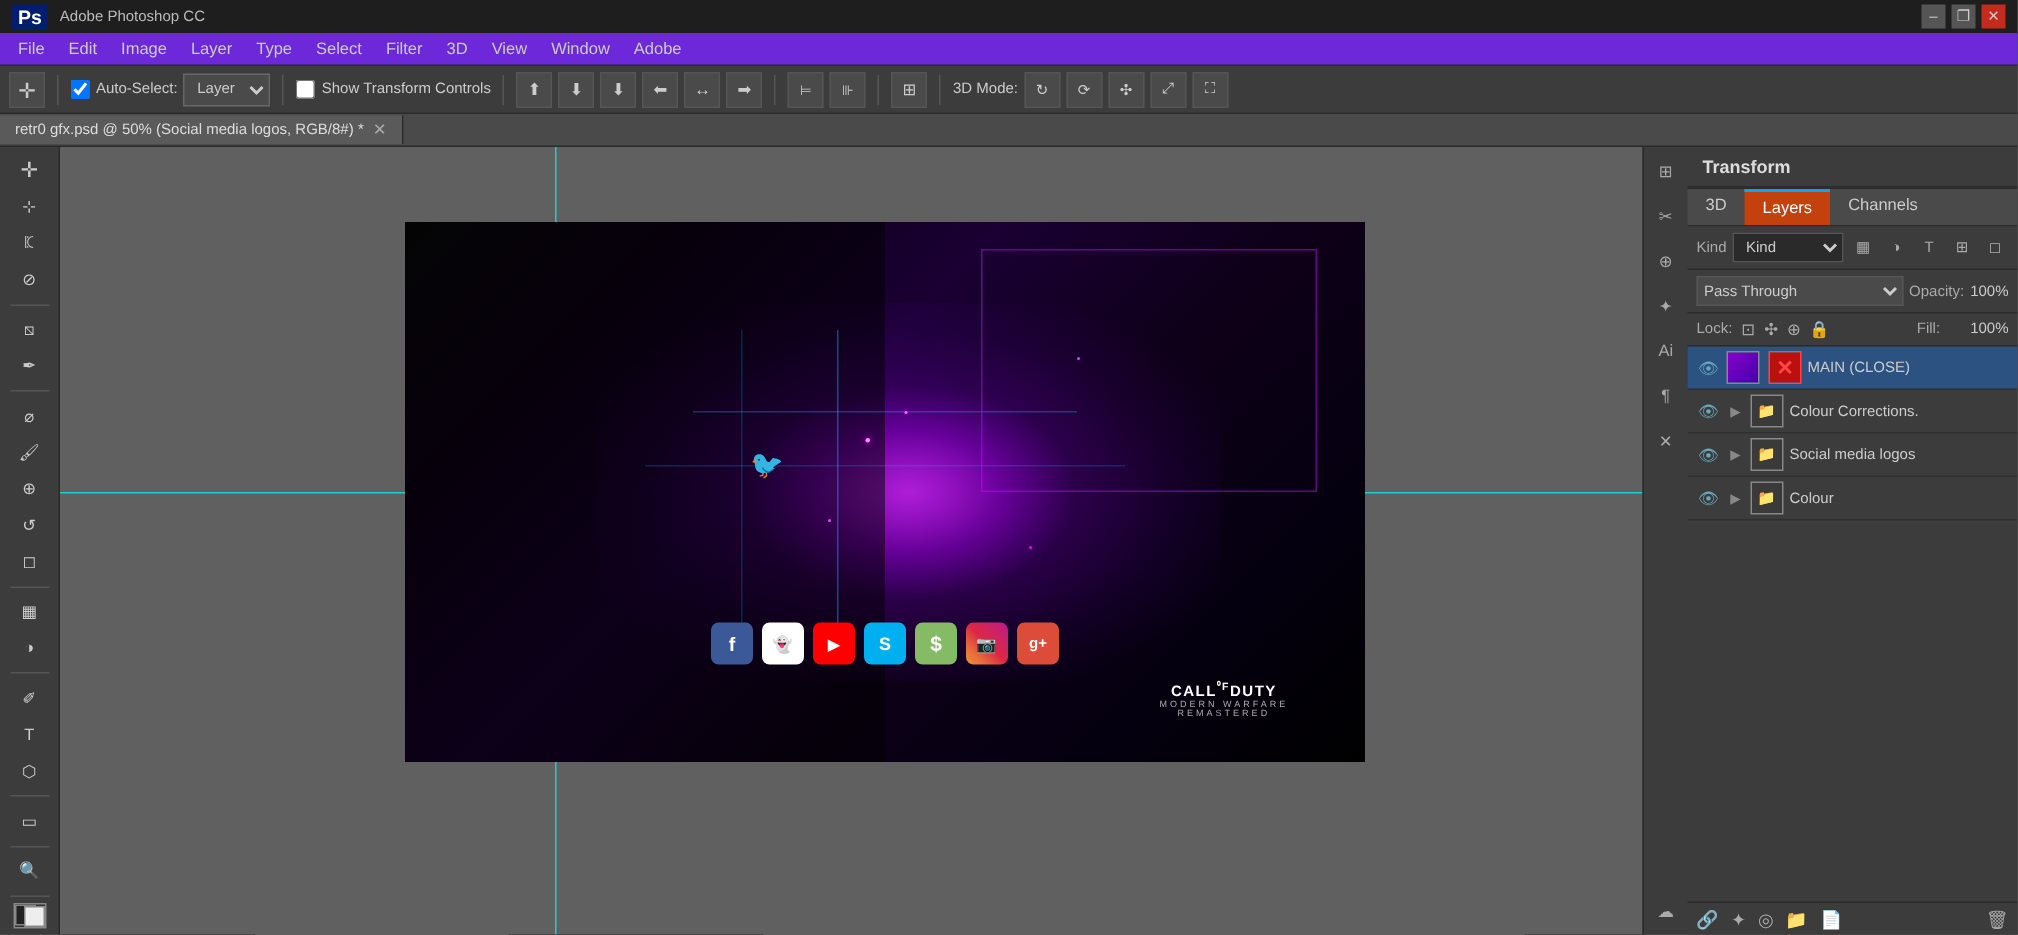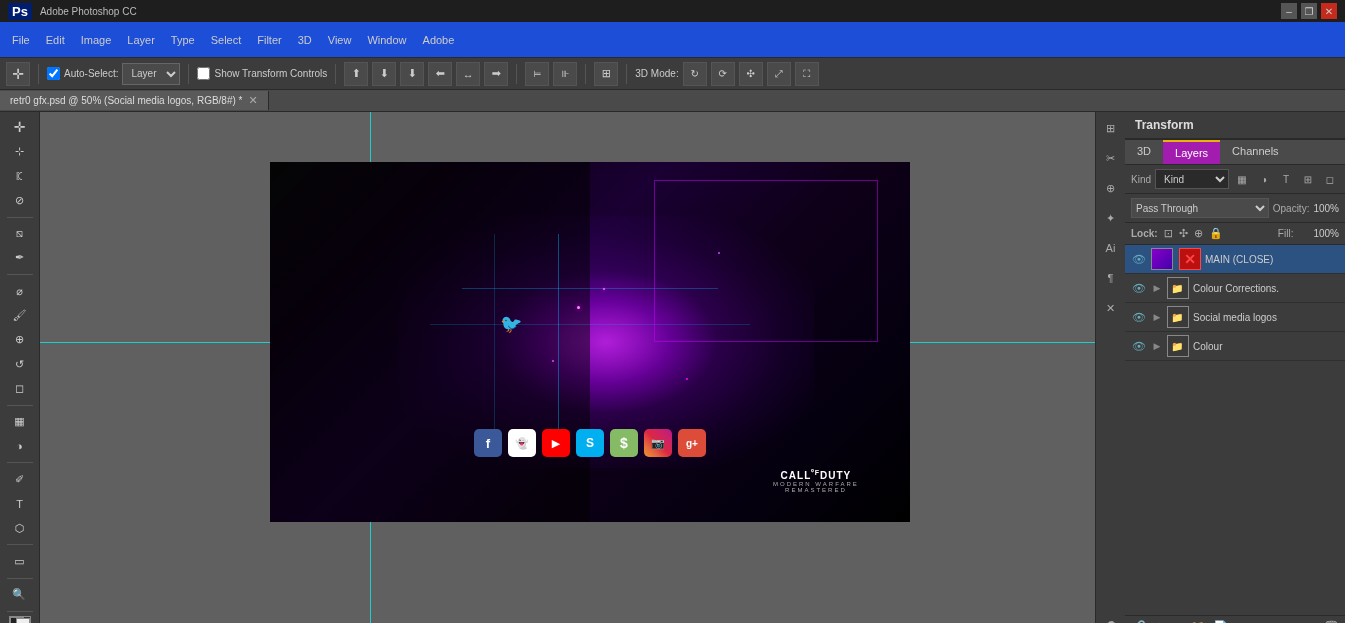--- a/index.html
+++ b/index.html
@@ -6,21 +6,21 @@
     body { width: 1345px; height: 623px; background: #3c3c3c; font-family: Arial, sans-serif; font-size: 11px; color: #ccc; overflow: hidden; }
 
     
     .title-bar { height: 22px; background: #1e1e1e; display: flex; align-items: center; justify-content: space-between; padding: 0 8px; }
     .title-bar-left { display: flex; align-items: center; gap: 8px; }
     .ps-logo { color: #fff; font-weight: bold; font-size: 13px; background: #001d6e; padding: 1px 4px; }
     .title-bar-controls { display: flex; gap: 4px; }
     .title-btn { width: 16px; height: 16px; background: #555; border: none; color: #ccc; font-size: 10px; cursor: pointer; display: flex; align-items: center; justify-content: center; }
 
     
-    .menu-bar { height: 36px; background: #1d4ed8; display: flex; align-items: center; padding: 0 4px; border-bottom: 1px solid #2a2a2a; }
+    .menu-bar { height: 22px; background: #6d28d9; display: flex; align-items: center; padding: 0 4px; border-bottom: 1px solid #2a2a2a; }
     .menu-item { padding: 2px 8px; color: #ccc; font-size: 11px; cursor: pointer; }
 
     
     .toolbar { height: 32px; background: #3c3c3c; display: flex; align-items: center; padding: 0 6px; gap: 4px; border-bottom: 1px solid #2a2a2a; }
     .toolbar-sep { width: 1px; height: 20px; background: #555; margin: 0 4px; }
     .toolbar-select { height: 22px; background: #4a4a4a; border: 1px solid #666; color: #ccc; font-size: 10px; padding: 0 4px; }
     .toolbar-label { font-size: 10px; color: #ccc; }
     .toolbar-icon-btn { width: 24px; height: 24px; background: #4a4a4a; border: 1px solid #555; display: flex; align-items: center; justify-content: center; cursor: pointer; font-size: 11px; color: #ccc; }
 
     
@@ -43,31 +43,31 @@
     .canvas-image-content { width: 100%; height: 100%; position: relative; background: linear-gradient(135deg, #0d0d0d 0%, #1a0a2e 30%, #2d0a4a 50%, #1a0a2e 70%, #0d0d0d 100%); }
     .canvas-text { position: absolute; top: 50%; left: 50%; transform: translate(-50%, -60%); color: #cc44ff; font-size: 28px; font-weight: bold; font-family: 'Courier New', monospace; text-shadow: 0 0 10px #ff00ff, 0 0 20px #aa00ff; letter-spacing: 3px; white-space: nowrap; }
     .s-icon { width: 28px; height: 28px; border-radius: 5px; display: flex; align-items: center; justify-content: center; font-size: 14px; cursor: pointer; }
     .s-icon-fb { background: #3b5998; }
     .guide-v { position: absolute; top: 0; left: 330px; width: 1px; height: 100%; background: cyan; opacity: 0.7; }
     .panel-icon { width: 24px; height: 24px; display: flex; align-items: center; justify-content: center; cursor: pointer; color: #aaa; font-size: 13px; }
     .panel-header { padding: 6px 10px; background: #3c3c3c; border-bottom: 1px solid #2a2a2a; font-size: 12px; color: #ddd; font-weight: bold; }
     .panel-content { padding: 10px; color: #aaa; font-size: 11px; }
     .layers-tabs { display: flex; background: #4a4a4a; border-bottom: 1px solid #2a2a2a; }
     .layers-tab { padding: 5px 12px; font-size: 11px; cursor: pointer; color: #ccc; }
-    .layers-tab.active { background: #a21caf; color: #fff; border-top: 2px solid #eab308; }
+    .layers-tab.active { background: #c2410c; color: #fff; border-top: 2px solid #0ea5e9; }
     .layers-toolbar { display: flex; align-items: center; padding: 4px 6px; gap: 4px; border-bottom: 1px solid #2a2a2a; background: #3c3c3c; }
     .lt-search { flex: 1; height: 20px; background: #2a2a2a; border: 1px solid #555; color: #ccc; padding: 0 4px; font-size: 10px; }
     .lt-icon { width: 18px; height: 18px; display: flex; align-items: center; justify-content: center; cursor: pointer; color: #aaa; font-size: 10px; }
     .blend-row { display: flex; align-items: center; padding: 4px 6px; gap: 4px; border-bottom: 1px solid #2a2a2a; }
     .blend-select { flex: 1; height: 20px; background: #4a4a4a; border: 1px solid #555; color: #ccc; font-size: 10px; }
     .opacity-row { display: flex; align-items: center; gap: 4px; }
     .op-label { font-size: 10px; color: #aaa; }
     .op-value { font-size: 10px; color: #ccc; }
     .lock-row { display: flex; align-items: center; padding: 4px 6px; gap: 6px; border-bottom: 1px solid #2a2a2a; }
-    .lock-label { font-size: 10px; color: #aaa; font-weight: bold; }
+    .lock-label { font-size: 10px; color: #aaa; }
     .lock-icon { font-size: 11px; color: #aaa; cursor: pointer; }
     .fill-row { display: flex; align-items: center; gap: 20px; }
     .fill-label { font-size: 10px; color: #aaa; }
     .fill-value { font-size: 10px; color: #ccc; }
 
     .layer-item { display: flex; align-items: center; padding: 3px 6px; gap: 4px; cursor: pointer; border-bottom: 1px solid #2f2f2f; min-height: 28px; }
     .layer-item.selected { background: #2c5282; }
     .layer-vis { width: 16px; height: 16px; display: flex; align-items: center; justify-content: center; color: #6ab; font-size: 11px; cursor: pointer; }
     .layer-expand { width: 12px; height: 12px; display: flex; align-items: center; justify-content: center; color: #888; font-size: 9px; }
     .layer-thumb { width: 22px; height: 22px; background: #555; border: 1px solid #666; display: flex; align-items: center; justify-content: center; font-size: 8px; overflow: hidden; }

